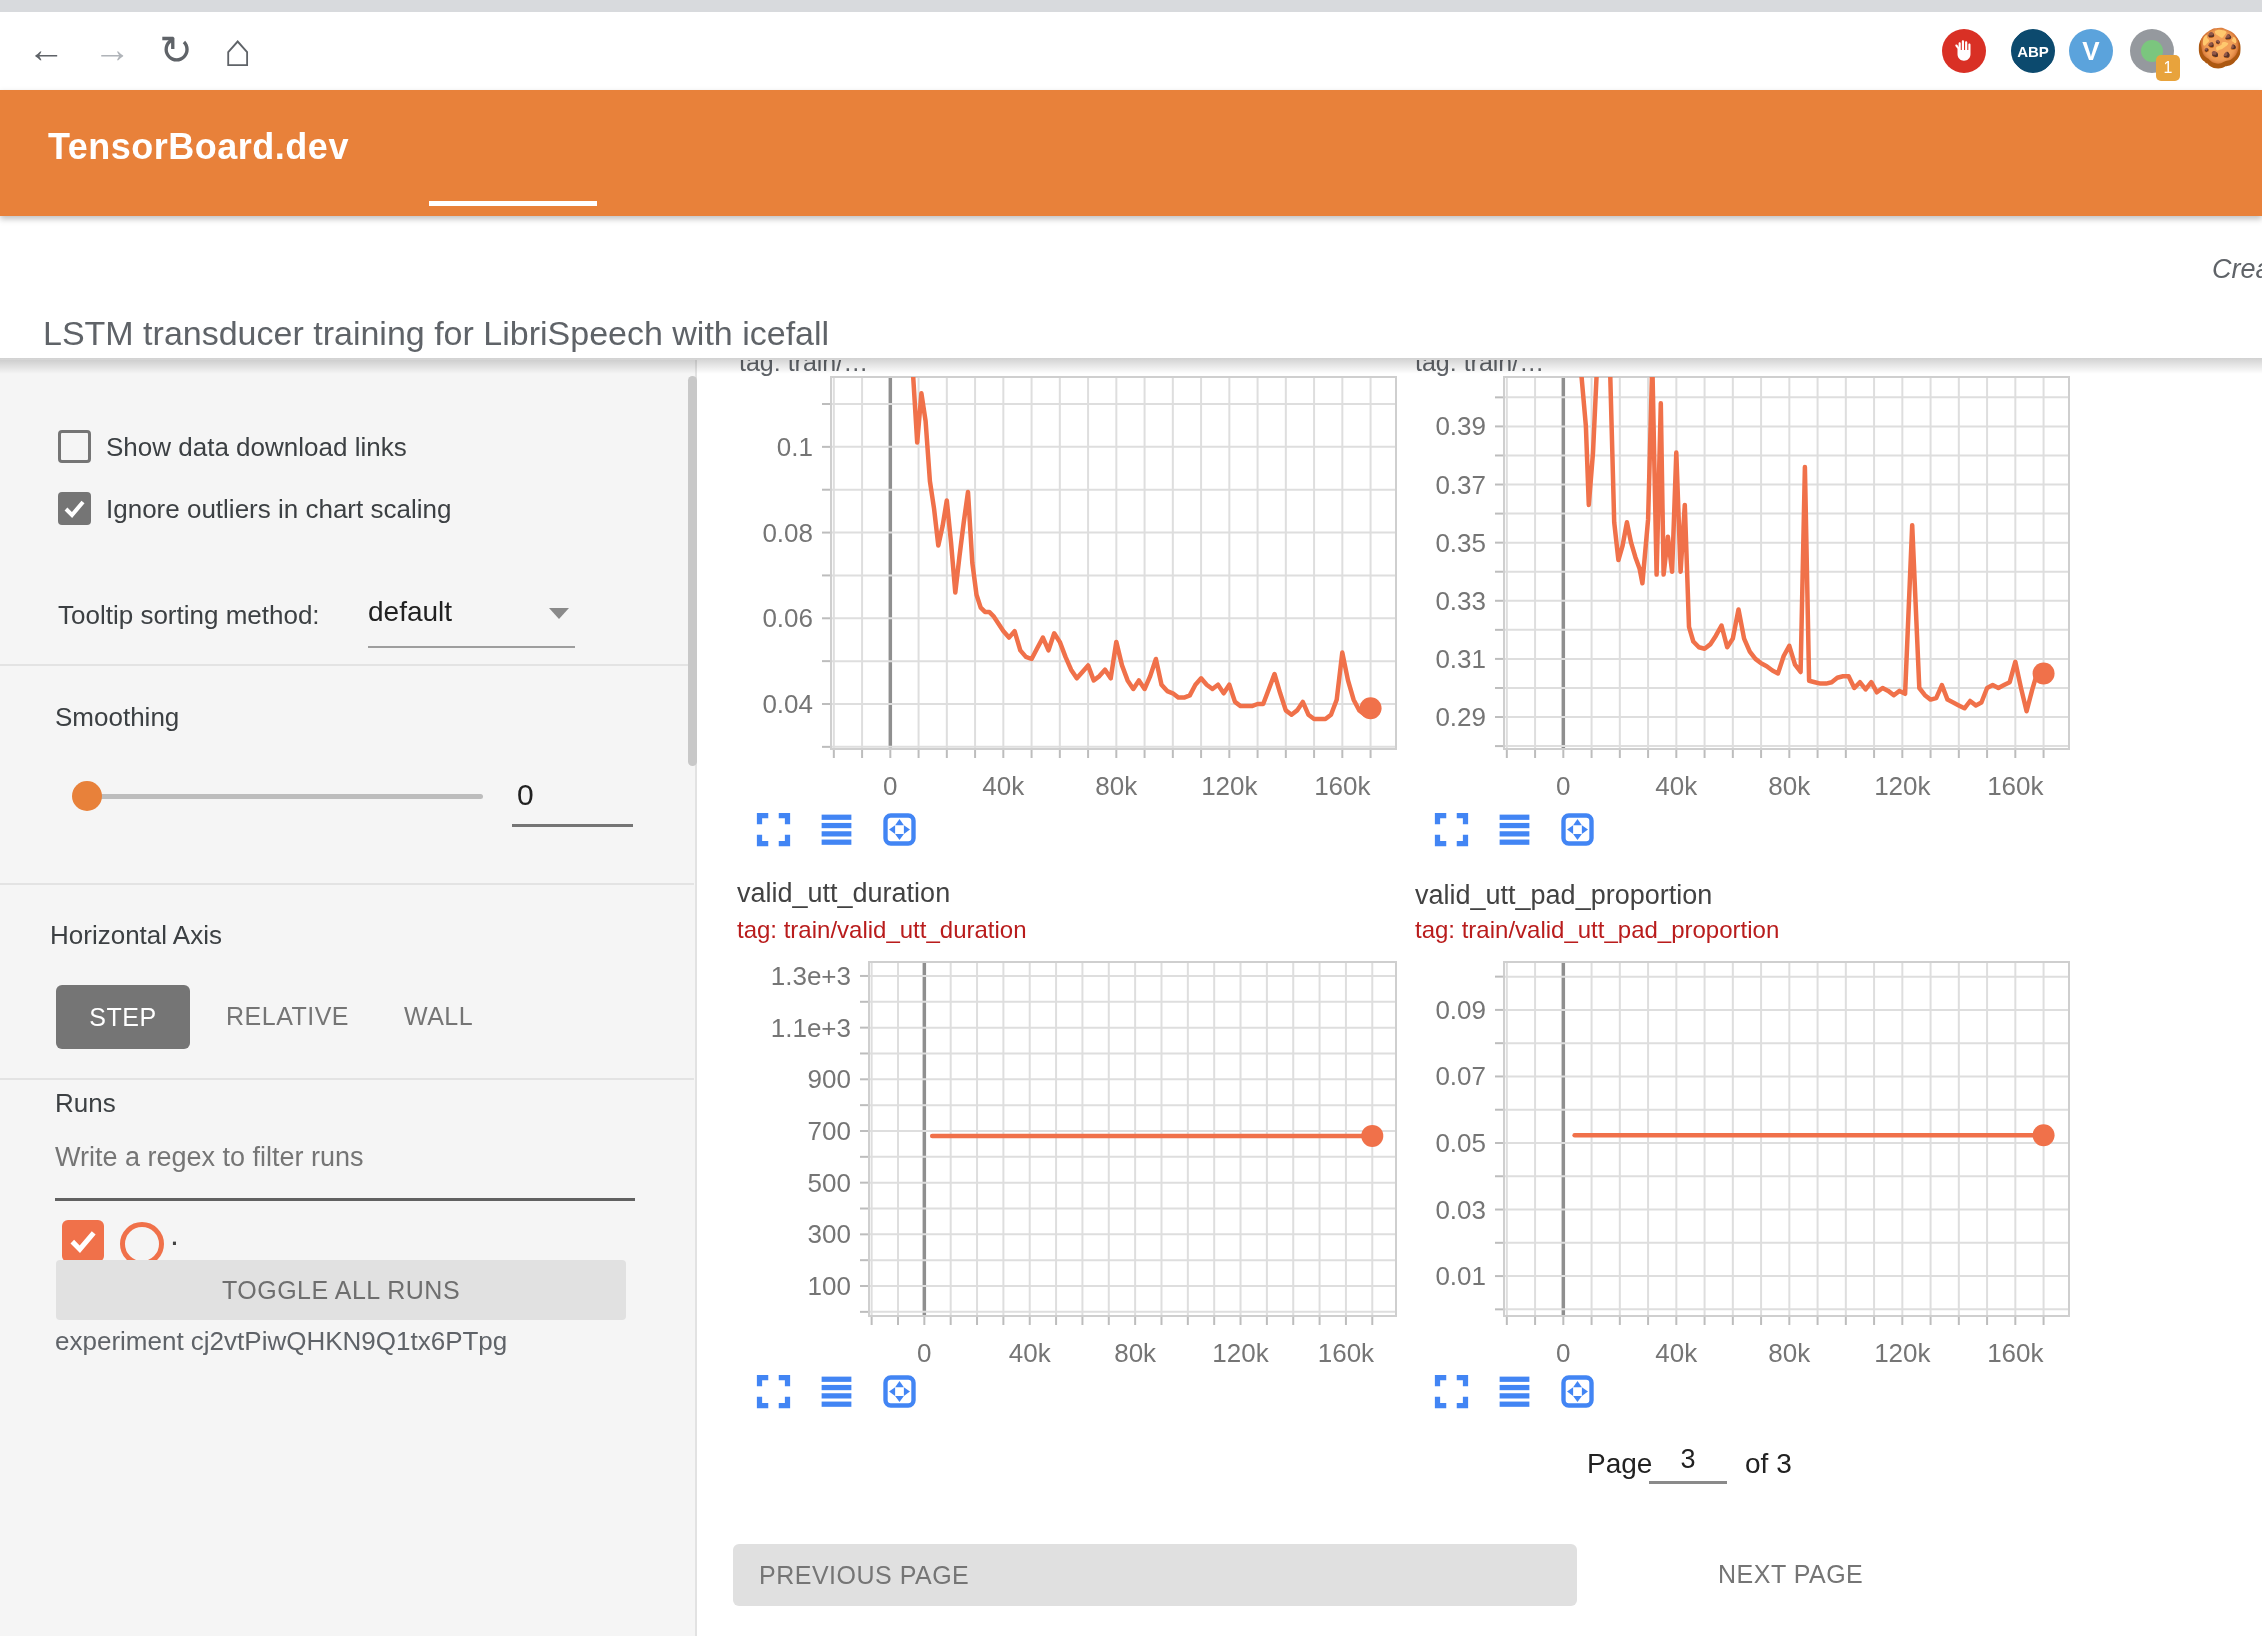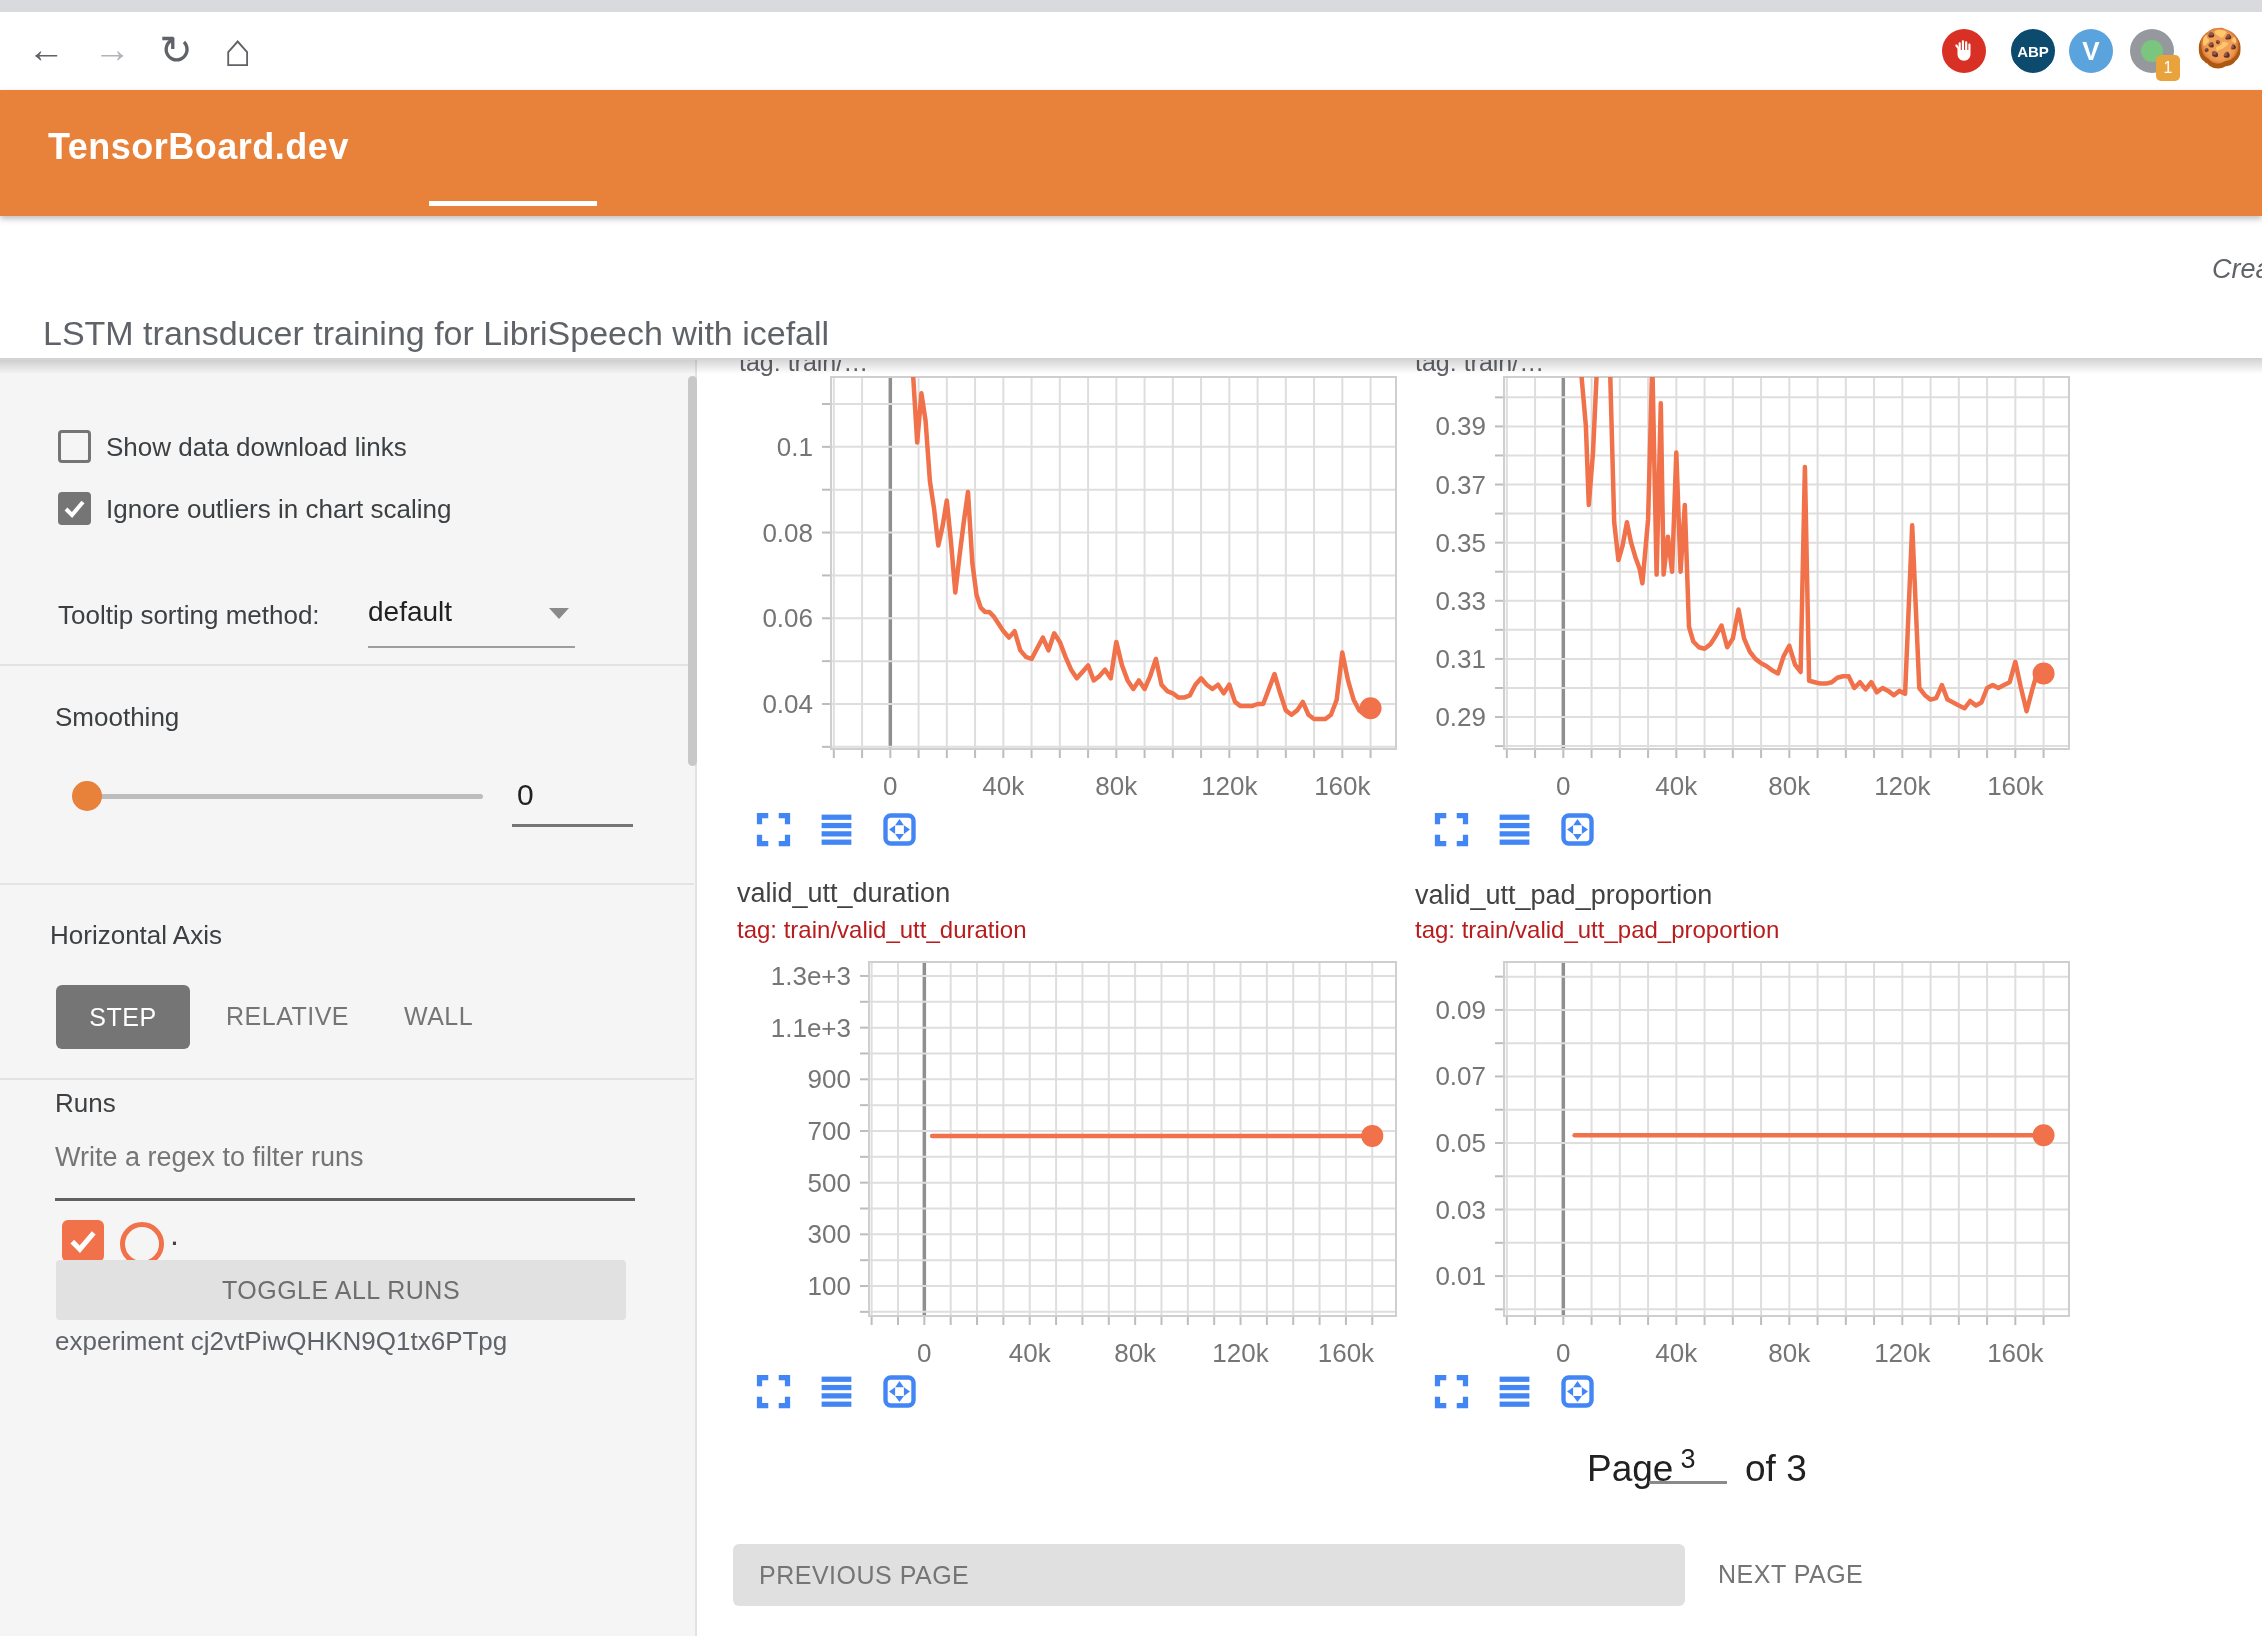--- a/index.html
+++ b/index.html
@@ -51,24 +51,24 @@
       font-size:25px;letter-spacing:.5px;display:flex;align-items:center;justify-content:center;}
   #sb-scroll{left:688px;top:376px;width:9px;height:390px;background:#c8c8c8;border-radius:5px;}
   
   #viewport{left:697px;top:360px;width:1565px;height:1276px;background:#fff;overflow:hidden;}
   .frag{top:-12px;font-size:25px;color:#5f6368;white-space:nowrap;}
   .chart-title{font-size:27px;color:#424242;}
   .chart-tag{font-size:24px;color:#b91c1c;}
   .tick{font-family:"Liberation Sans",sans-serif;font-size:26px;fill:#757575;}
   .actions{display:flex;gap:28px;}
   .act-btn{width:35px;height:35px;cursor:pointer;}
-  .pg-label{font-size:37px;color:#212121;}
+  .pg-label{font-size:28px;color:#212121;}
   #page-input{left:952px;top:1082px;width:78px;border:none;border-bottom:3px solid #8a8a8a;background:transparent;
       font-size:27px;color:#212121;text-align:center;font-family:"Liberation Sans",sans-serif;padding:2px 0 6px 0;outline:none;}
-  #prev-btn{left:36px;top:1184px;width:952px;height:62px;background:#e0e0e0;border-radius:6px;color:#757575;
+  #prev-btn{left:36px;top:1184px;width:844px;height:62px;background:#e0e0e0;border-radius:6px;color:#757575;
       font-size:25px;letter-spacing:.5px;display:flex;align-items:center;padding-left:26px;box-sizing:border-box;}
   #next-btn{left:1021px;top:1200px;font-size:25px;color:#757575;letter-spacing:.5px;}
 </style>
 </head>
 <body>
 
 <div class="abs" id="chrome">
   <div class="abs" id="chrome-topstrip"></div>
   <div class="abs nav-ic" style="left:22px;">←</div>
   <div class="abs nav-ic" style="left:88px;color:#b0b4b9;">→</div>

